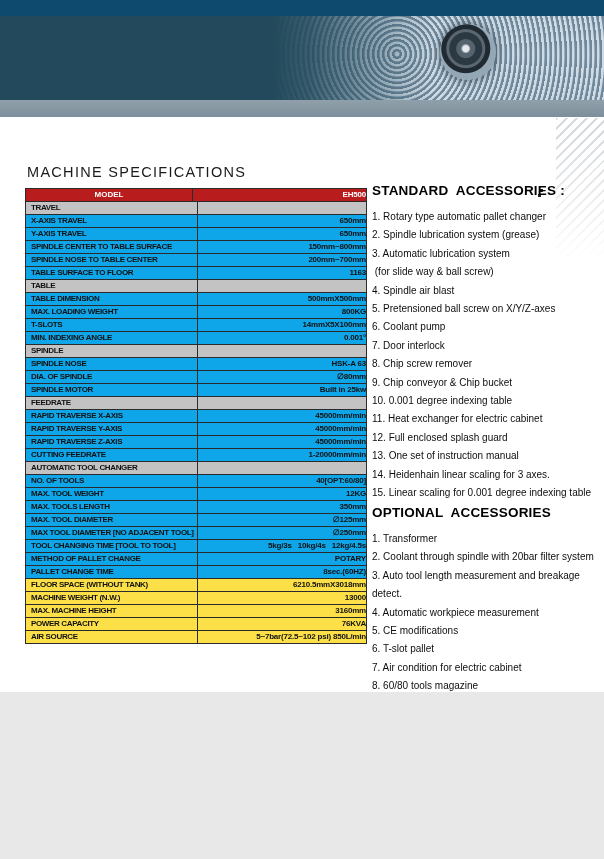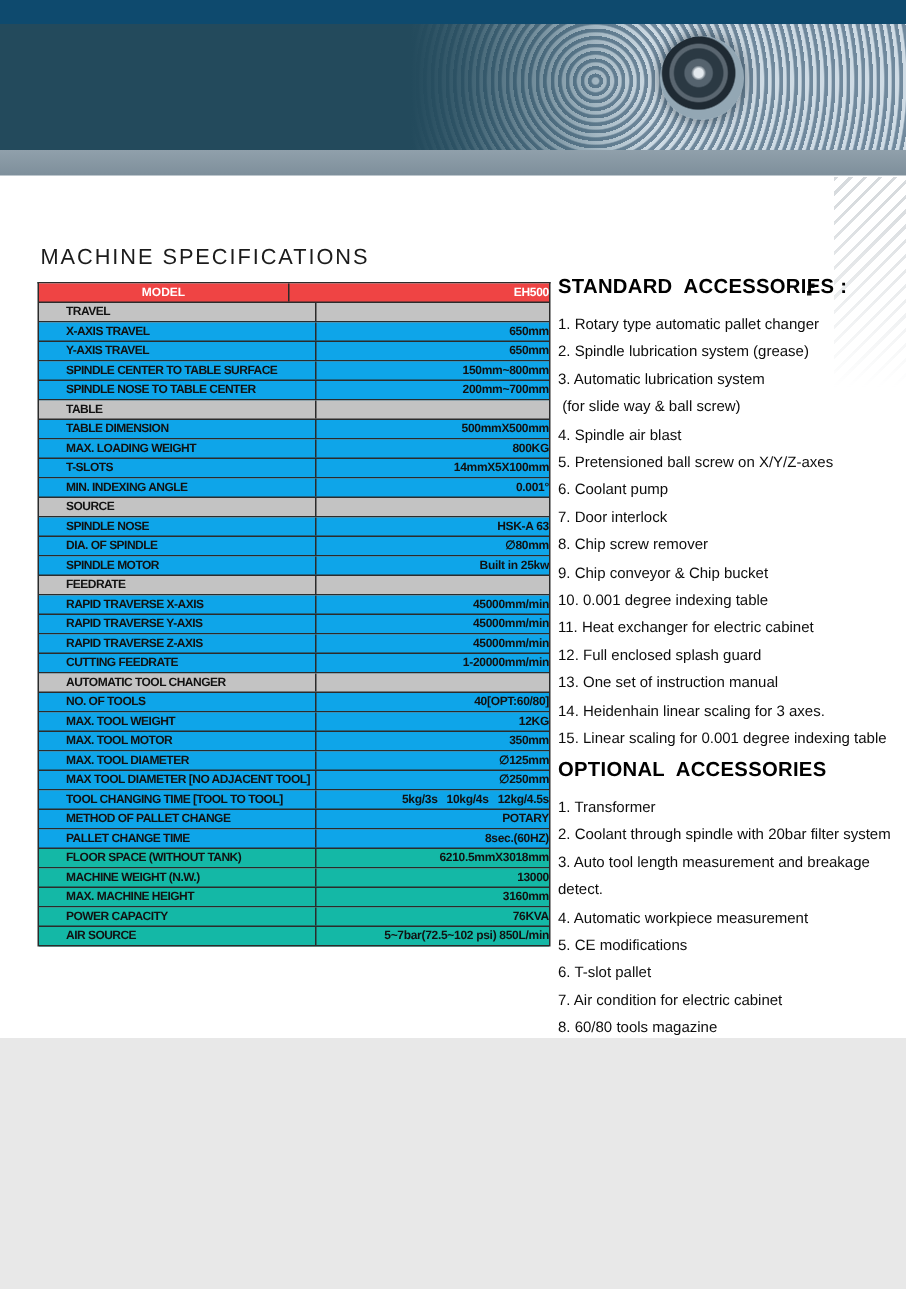--- a/index.html
+++ b/index.html
@@ -46,28 +46,28 @@
     position:absolute;left:27px;top:164px;margin:0;
     font-size:14.5px;font-weight:400;letter-spacing:1.3px;color:#1b1b1b;
   }
   
   .spec-table{
     position:absolute;left:25px;top:188px;width:340px;
     border:1px solid #2b2b2b;border-bottom:none;font-size:8px;font-weight:bold;
   }
   .trow{display:flex;height:12px;line-height:12px;border-bottom:1px solid #2b2b2b;background:#0ea5e9;}
   .trow .c1{
-    width:166px;border-right:1px solid #2b2b2b;padding-left:18px;
+    width:166px;border-right:1px solid #2b2b2b;padding-left:5px;
     letter-spacing:-0.35px;white-space:nowrap;overflow:hidden;
   }
   .trow .c2{flex:1;text-align:right;letter-spacing:-0.2px;white-space:pre;overflow:hidden;}
-  .trow.thead{background:#ef4444;color:#fff;}
+  .trow.thead{background:#b91c1c;color:#fff;}
   .trow.thead .c1{padding-left:0;text-align:center;letter-spacing:0;}
   .trow.section{background:#c3c3c3;}
-  .trow.shaded{background:#14b8a6;gap:32px;}
+  .trow.shaded{background:#fde047;gap:32px;}
   
   .acc{position:absolute;left:372px;width:234px;}
   .acc.std{top:183px;}
   .acc.opt{top:505px;}
   .acc-head{font-size:13.5px;font-weight:bold;letter-spacing:.2px;color:#000;white-space:pre-wrap;}
   .acc-list{margin-top:10px;}
   .acc-item{font-size:10px;line-height:18.4px;color:#0d0d0d;white-space:pre-wrap;}
   
   .footer-bar{position:absolute;left:0;top:831px;width:604px;height:28px;
     background:linear-gradient(180deg,#2f5160,#27424e);z-index:1;}
@@ -136,20 +136,24 @@
           <div class="c2">650mm</div>
         </div>
         <div class="trow">
           <div class="c1">SPINDLE CENTER TO TABLE SURFACE</div>
           <div class="c2">150mm~800mm</div>
         </div>
         <div class="trow">
           <div class="c1">SPINDLE NOSE TO TABLE CENTER</div>
           <div class="c2">200mm~700mm</div>
         </div>
+        <div class="trow">
+          <div class="c1">TABLE SURFACE TO FLOOR</div>
+          <div class="c2">1163</div>
+        </div>
         <div class="trow section">
           <div class="c1">TABLE</div>
           <div class="c2"></div>
         </div>
         <div class="trow">
           <div class="c1">TABLE DIMENSION</div>
           <div class="c2">500mmX500mm</div>
         </div>
         <div class="trow">
           <div class="c1">MAX. LOADING WEIGHT</div>
@@ -157,21 +161,21 @@
         </div>
         <div class="trow">
           <div class="c1">T-SLOTS</div>
           <div class="c2">14mmX5X100mm</div>
         </div>
         <div class="trow">
           <div class="c1">MIN. INDEXING ANGLE</div>
           <div class="c2">0.001°</div>
         </div>
         <div class="trow section">
-          <div class="c1">SOURCE</div>
+          <div class="c1">SPINDLE</div>
           <div class="c2"></div>
         </div>
         <div class="trow">
           <div class="c1">SPINDLE NOSE</div>
           <div class="c2">HSK-A 63</div>
         </div>
         <div class="trow">
           <div class="c1">DIA. OF SPINDLE</div>
           <div class="c2">∅80mm</div>
         </div>
@@ -205,21 +209,21 @@
         </div>
         <div class="trow">
           <div class="c1">NO. OF TOOLS</div>
           <div class="c2">40[OPT:60/80]</div>
         </div>
         <div class="trow">
           <div class="c1">MAX. TOOL WEIGHT</div>
           <div class="c2">12KG</div>
         </div>
         <div class="trow">
-          <div class="c1">MAX. TOOL MOTOR</div>
+          <div class="c1">MAX. TOOLS LENGTH</div>
           <div class="c2">350mm</div>
         </div>
         <div class="trow">
           <div class="c1">MAX. TOOL DIAMETER</div>
           <div class="c2">∅125mm</div>
         </div>
         <div class="trow">
           <div class="c1">MAX TOOL DIAMETER [NO ADJACENT TOOL]</div>
           <div class="c2">∅250mm</div>
         </div>

